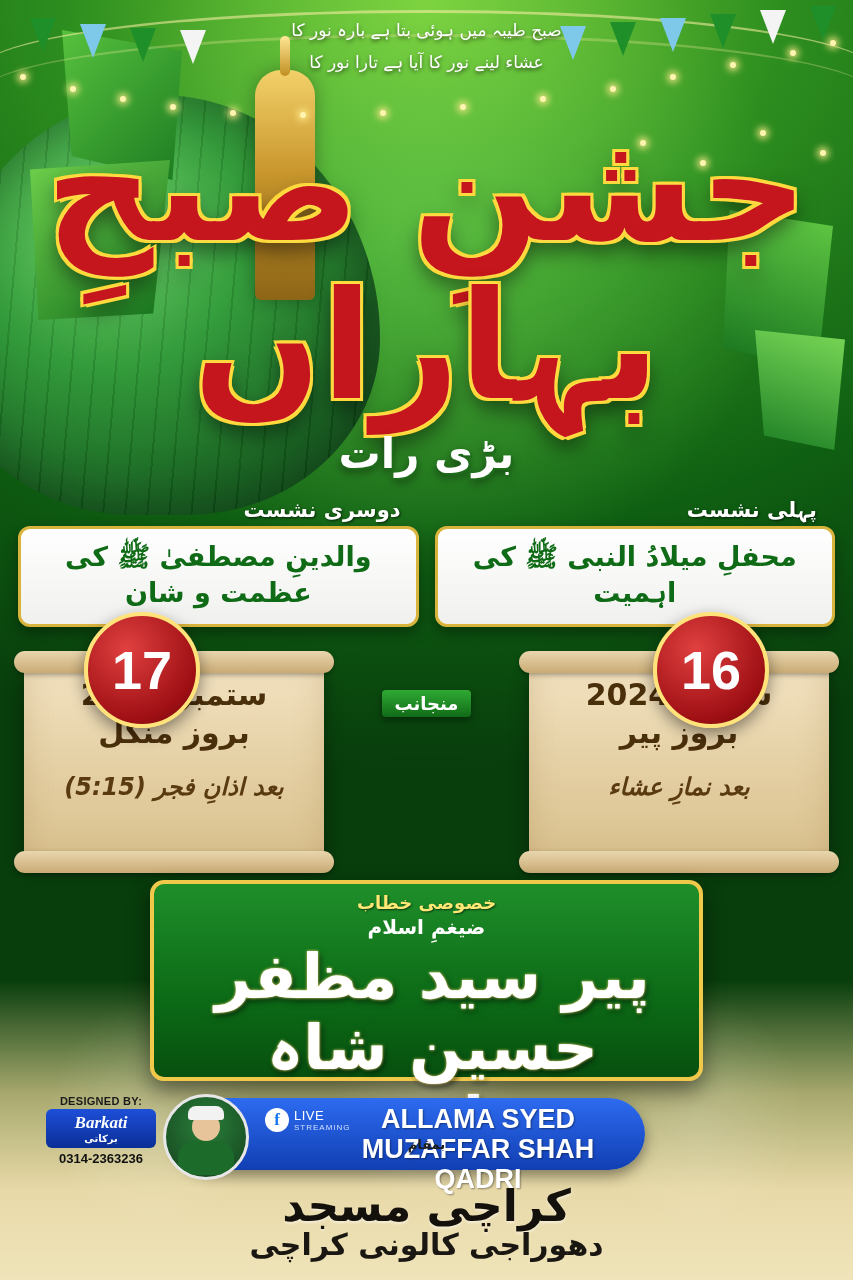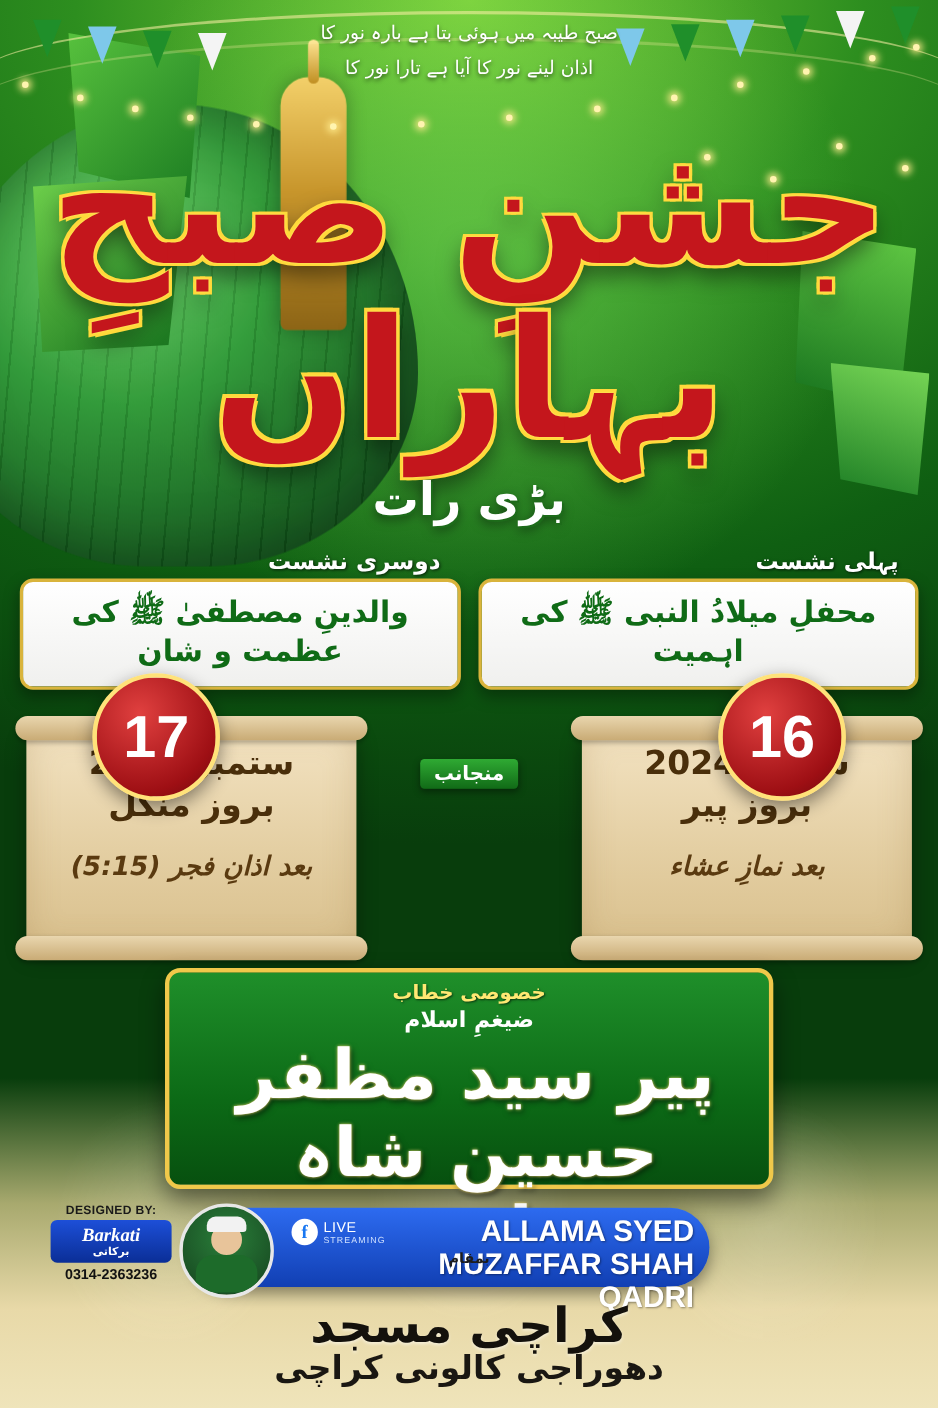--- a/index.html
+++ b/index.html
@@ -236,21 +236,21 @@
   .livebar .fb{
     margin-left:6px;margin-right:6px;display:flex;align-items:center;gap:5px;
     position:absolute;left:84px;top:10px;
   }
   .fb-circle{width:24px;height:24px;border-radius:50%;background:#fff;color:#1877f2;
     font-weight:bold;font-size:17px;display:flex;align-items:center;justify-content:center;font-family:"Liberation Serif",serif;}
   .fb-live{color:#fff;font-size:13px;font-weight:normal;letter-spacing:.5px;}
   .fb-stream{color:#cfe0ff;font-size:8px;letter-spacing:1px;}
   .livebar .names{
     position:absolute;left:150px;right:14px;top:6px;color:#fff;
-    font-size:27px;font-weight:bold;line-height:1.12;text-align:right;
+    font-size:27px;font-weight:bold;line-height:1.12;text-align:center;
     text-shadow:1px 1px 2px rgba(0,0,0,.4);
   }
   
   .venue{
     position:absolute;left:0;right:0;bottom:18px;text-align:center;direction:rtl;
   }
   .venue .logo{
     display:block;margin:0 auto 2px;width:54px;height:40px;
     color:#1c1c1c;font-size:13px;font-weight:bold;line-height:1.1;
     font-family:"DejaVu Sans","Liberation Sans",sans-serif;
@@ -314,21 +314,21 @@
     <div class="bulb" style="left:790px;top:50px;"></div>
     <div class="bulb" style="left:830px;top:40px;"></div>
     <div class="bulb" style="left:640px;top:140px;"></div>
     <div class="bulb" style="left:700px;top:160px;"></div>
     <div class="bulb" style="left:760px;top:130px;"></div>
     <div class="bulb" style="left:820px;top:150px;"></div>
   </div>
 
   <div class="couplet">
     <div>صبح طیبہ میں ہوئی بتا ہے بارہ نور کا</div>
-    <div>اذان لینے نور کا آیا ہے تارا نور کا</div>
+    <div>عشاء لینے نور کا آیا ہے تارا نور کا</div>
   </div>
 
   <div class="title-wrap">
     <div class="title-main">جشنِ صبحِ بہاراں</div>
     <div class="title-sub">بڑی رات</div>
   </div>
 
   <div class="sessions">
     <div class="session">
       <div class="sess-label">پہلی نشست</div>

